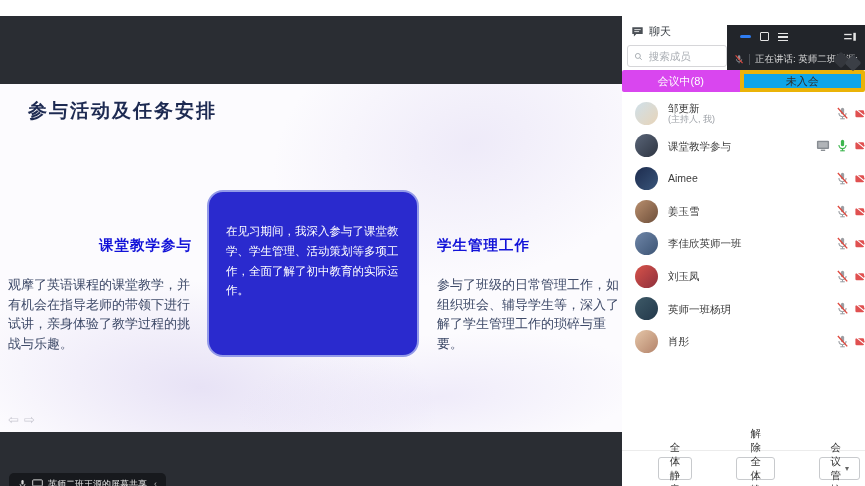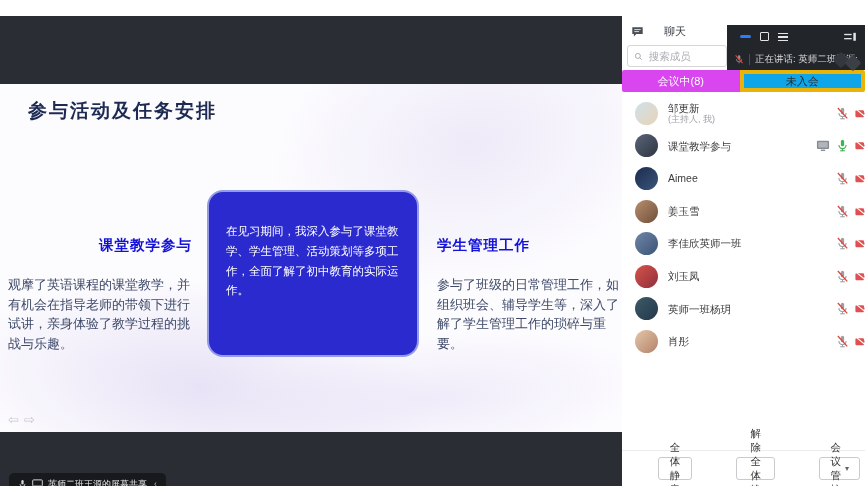--- a/index.html
+++ b/index.html
@@ -46,21 +46,21 @@
 
   
   .share-pill{position:absolute;left:9px;top:457px;height:22px;background:#17191d;border-radius:5px;
        display:flex;align-items:center;gap:5px;padding:0 9px;color:#e8e8e8;font-size:9px;white-space:nowrap;}
   .share-pill svg{flex:none;}
   .share-arrow{color:#b8b8b8;font-size:9px;margin-left:2px;}
 
   
   .panel{position:absolute;left:622px;top:16px;width:243px;height:470px;background:#fff;overflow:hidden;}
 
-  .chat-header{position:absolute;left:9px;top:8px;display:flex;align-items:center;gap:20px;
+  .chat-header{position:absolute;left:9px;top:8px;display:flex;align-items:center;gap:5px;
        font-size:11px;color:#3a3f45;}
   .search-box{position:absolute;left:5px;top:29px;width:100px;height:22px;box-sizing:border-box;
        border:1px solid #d6d6d9;border-radius:3px;background:#fff;display:flex;align-items:center;gap:4px;padding:0 6px;}
   .search-box input{border:none;outline:none;width:100%;font-size:10.5px;color:#333;background:transparent;
        font-family:"Liberation Sans",sans-serif;}
   .search-box input::placeholder{color:#a8acb2;}
 
   .float-bar{position:absolute;left:105px;top:9px;width:138px;height:45px;background:#22252a;z-index:5;}
   .fb-row1{height:23px;display:flex;align-items:center;padding:0 8px;gap:9px;}
   .fb-dash{width:11px;height:3px;background:#2f7df2;border-radius:2px;margin-left:5px;cursor:pointer;}

